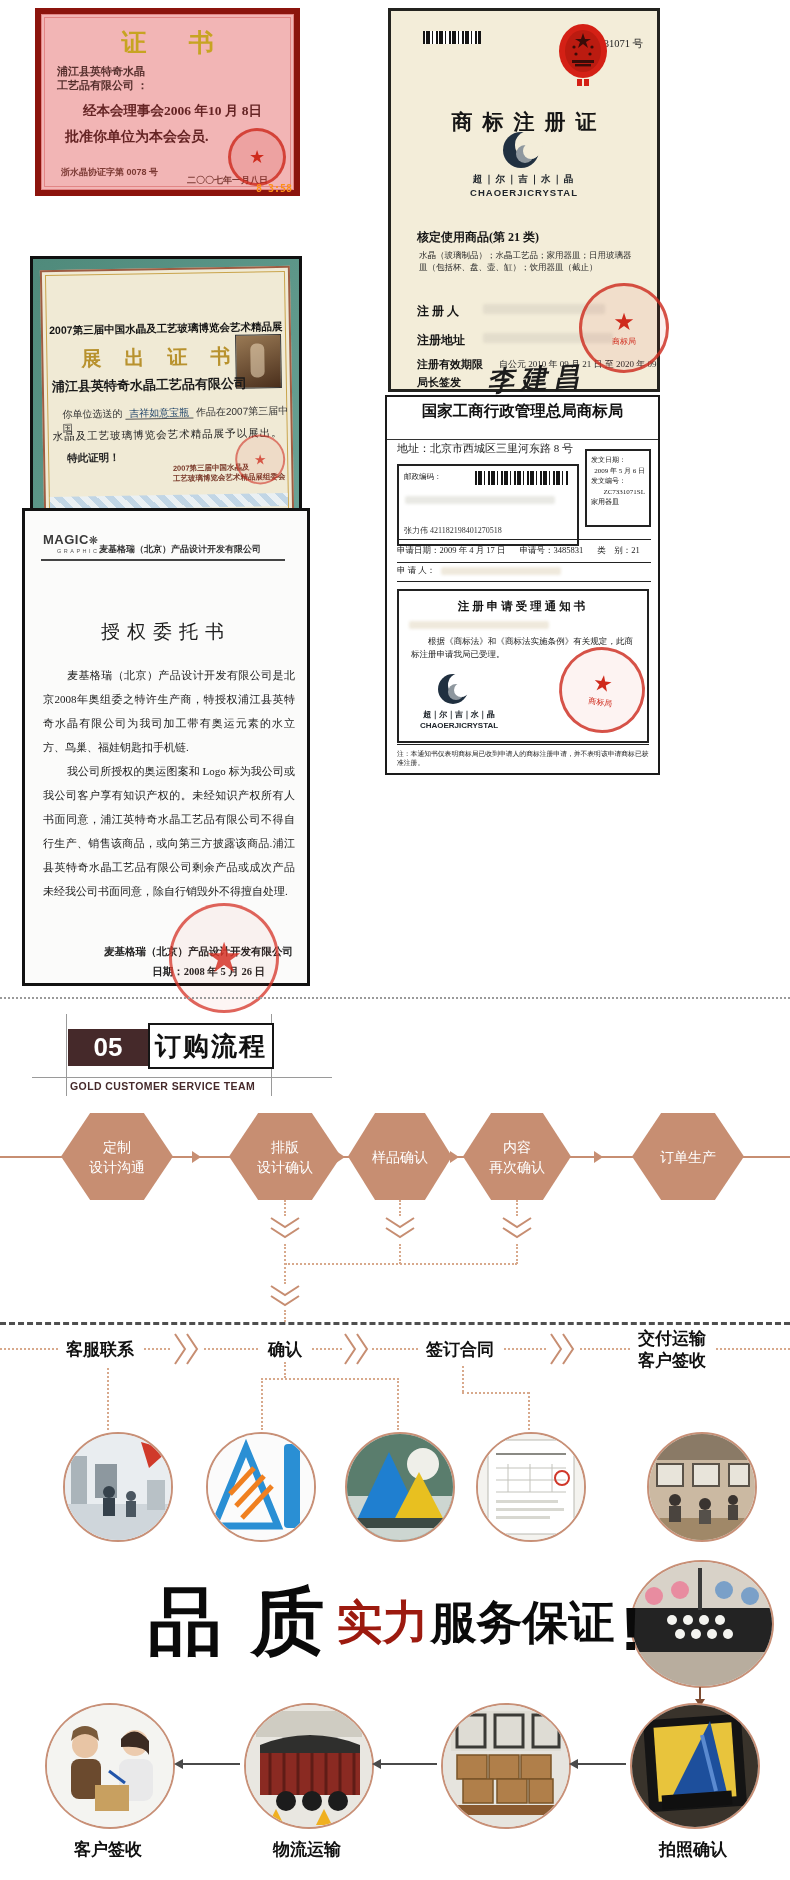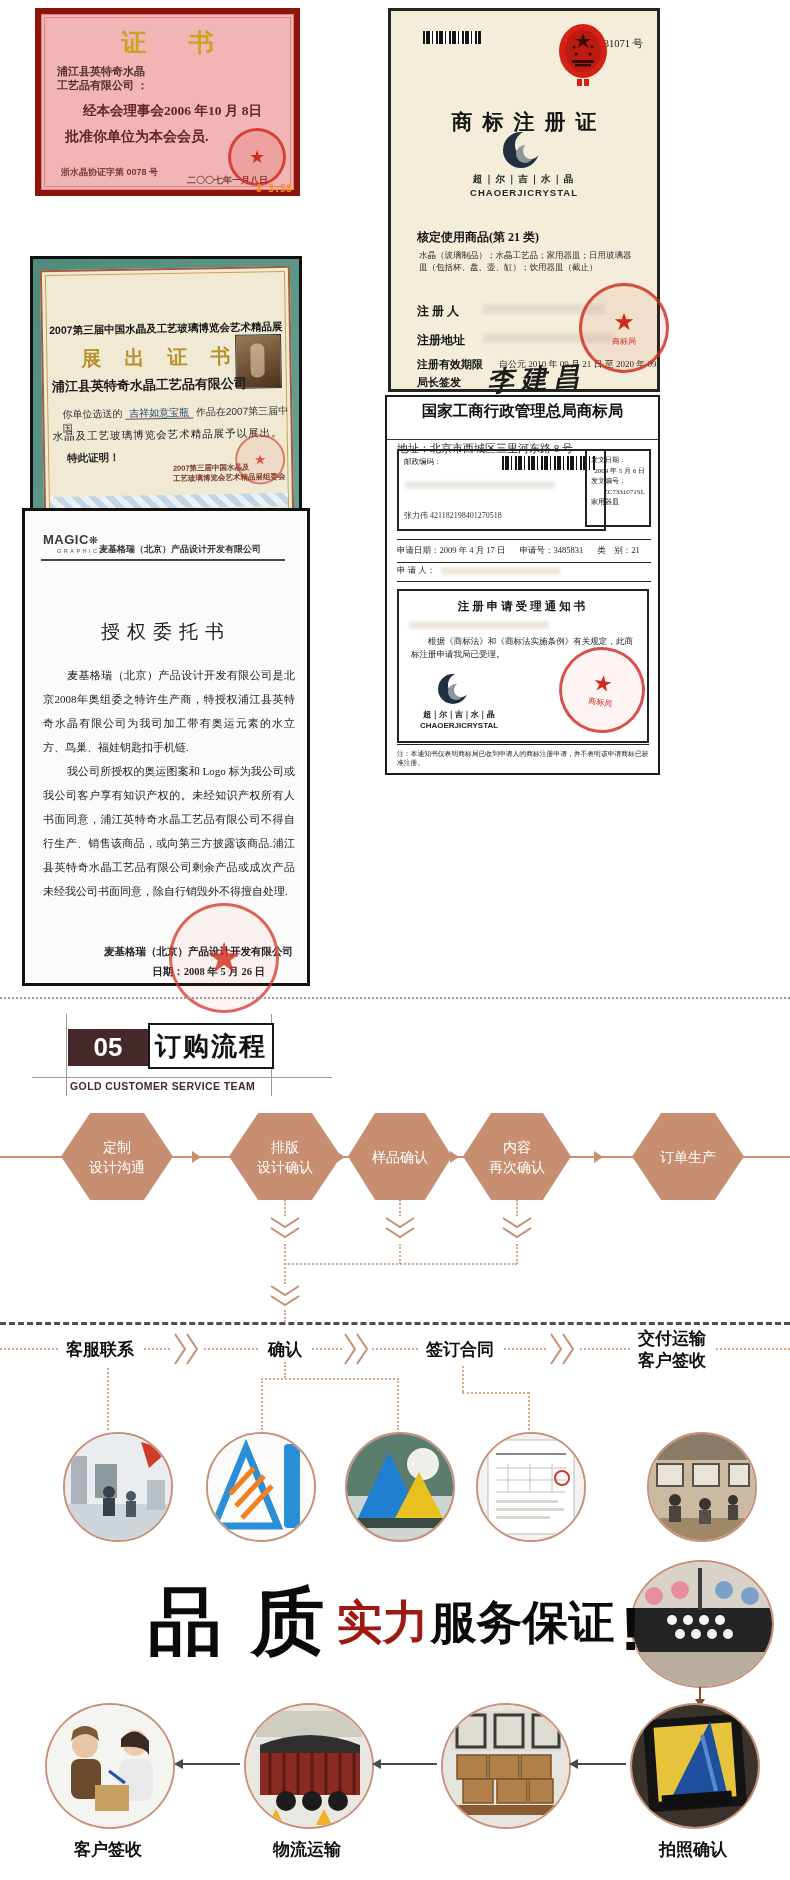--- a/index.html
+++ b/index.html
@@ -154,21 +154,21 @@
     <div class="seal" style="right:28px;top:392px;width:104px;height:104px;border:3px solid rgba(214,52,40,.75);background:rgba(214,52,40,.05);">
       <span class="star" style="font-size:42px;color:rgba(214,52,40,.85);">★</span>
     </div>
   </div>
 
   <div class="photo" style="left:385px;top:395px;width:275px;height:380px;background:#ffffff;border:2px solid #1a1a1a;">
     <div class="abs serif" style="top:4px;width:100%;text-align:center;font-size:15.5px;font-weight:bold;color:#111;white-space:nowrap;">国家工商行政管理总局商标局</div>
     <div class="abs serif" style="left:10px;top:27px;font-size:11px;color:#222;margin-top:17px;">地址：北京市西城区三里河东路 8 号</div>
     <div class="abs" style="left:0;top:42px;width:100%;border-top:1.5px solid #333;"></div>
 
-    <div class="abs" style="left:10px;top:52px;width:178px;height:78px;border:2px solid #222;padding-left:27px;">
+    <div class="abs" style="left:10px;top:67px;width:178px;height:78px;border:2px solid #222;">
       <div class="abs serif" style="left:5px;top:6px;font-size:7.5px;color:#222;">邮政编码：</div>
       <div class="barcode" style="right:8px;top:5px;width:94px;height:14px;"></div>
       <div class="smudge" style="left:6px;top:30px;width:150px;height:8px;background:#e9e9e4;"></div>
       <div class="abs serif" style="left:5px;bottom:8px;font-size:8px;color:#333;">张力伟 421182198401270518</div>
     </div>
 
     <div class="abs serif" style="left:198px;top:52px;width:66px;height:78px;border:2px solid #222;font-size:7px;line-height:10.5px;padding:4px;box-sizing:border-box;color:#222;">
       <div>发文日期：</div>
       <div style="text-align:right;">2009 年 5 月 6 日</div>
       <div>发文编号：</div>

